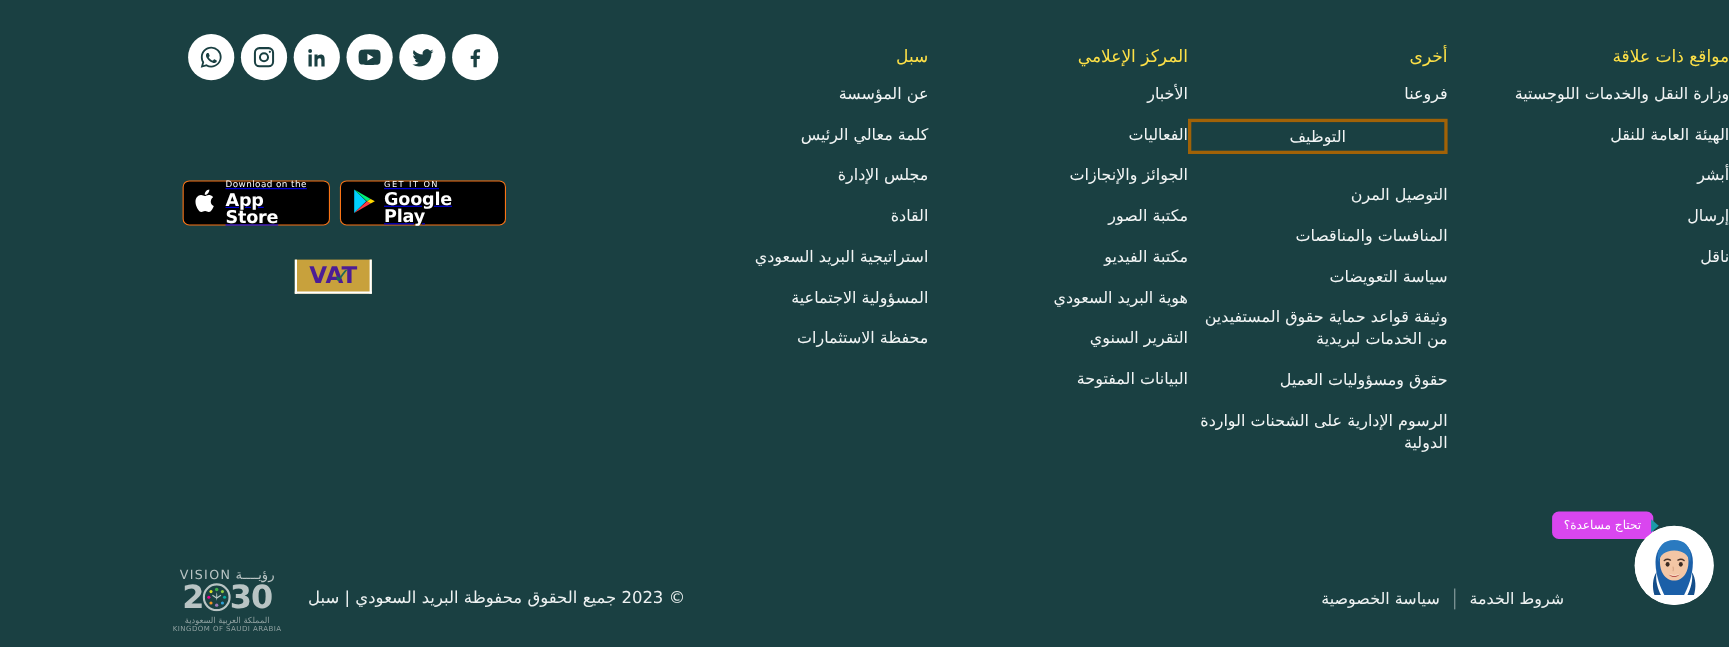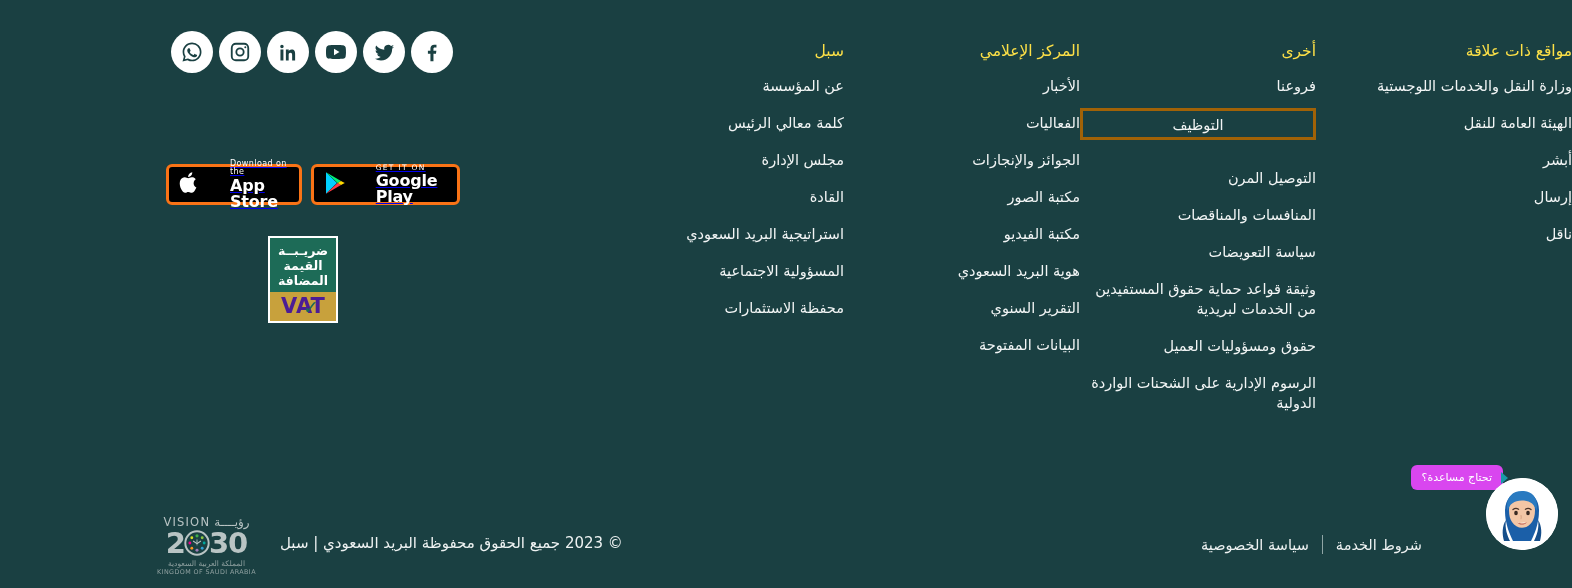--- a/index.html
+++ b/index.html
@@ -42,22 +42,22 @@
 
   .social-row{position:absolute;top:31px;left:171px;display:flex;gap:6px;}
   .soc{
     width:42px;height:42px;border-radius:50%;background:#ffffff;
     display:flex;align-items:center;justify-content:center;
   }
   .soc svg{display:block;}
 
   .store-row{position:absolute;top:164px;left:166px;display:flex;gap:9px;}
   .badge{
-    height:41px;border-radius:6px;background:#000;border:3px solid #f97316;
-    display:flex;align-items:center;padding:0 10px;box-sizing:border-box;gap:23px;
+    height:41px;border-radius:6px;background:#000;border:1px solid #f97316;
+    display:flex;align-items:center;padding:0 10px;box-sizing:border-box;
   }
   .badge .btxt{display:flex;flex-direction:column;line-height:1;margin-left:7px;color:#fff;}
   .badge .bsmall{font-size:8px;letter-spacing:.4px;}
   .badge .bbig{font-size:16px;font-weight:bold;letter-spacing:-.2px;margin-top:2px;}
   .badge.gp .bsmall{font-size:7.5px;letter-spacing:1.3px;}
 
   .vat{position:absolute;top:236px;left:268px;width:70px;}
   .vat-top{
     background:#1d6b57;border:2px solid #ffffff;border-bottom:none;
     padding:5px 4px 4px 4px;text-align:center;
@@ -181,25 +181,20 @@
           </svg>
         </span>
         <span class="btxt">
           <span class="bsmall">GET IT ON</span>
           <span class="bbig">Google Play</span>
         </span>
       </a>
     </div>
 
     <div class="vat">
-      <div class="vat-top">
-        <div>ضريـبــة</div>
-        <div>القيمة</div>
-        <div>المضافة</div>
-      </div>
       <div class="vat-bottom">
         <span class="vt">VAT</span>
         <span class="check">✓</span>
       </div>
     </div>
   </div>
 
   <div class="cols">
 
     <div class="col col4">

